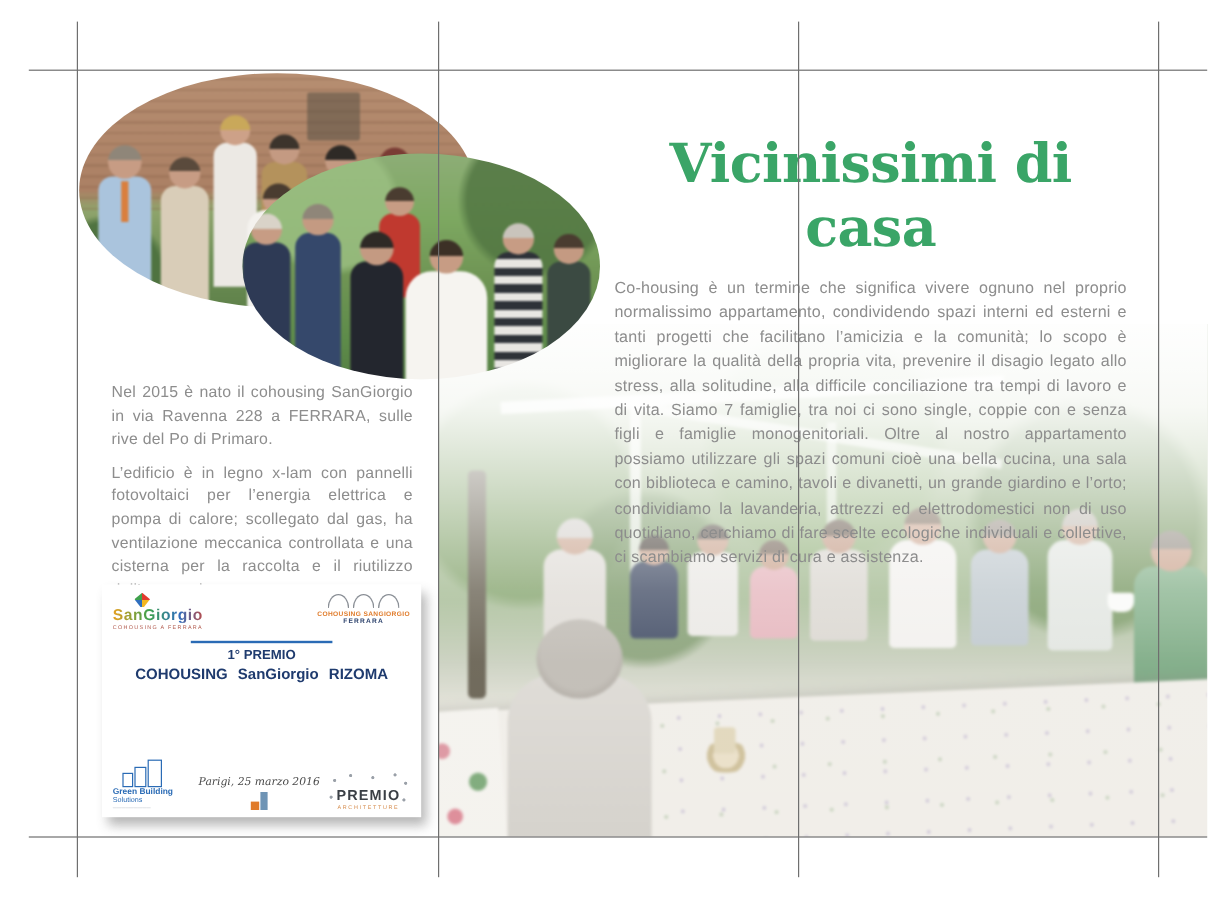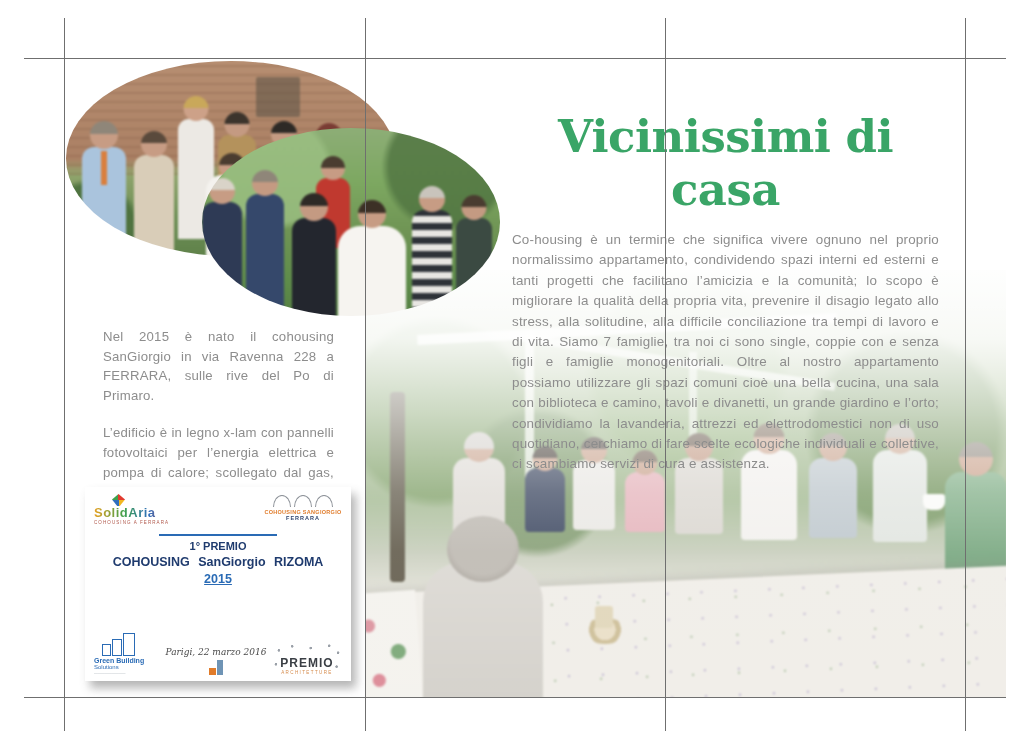--- a/index.html
+++ b/index.html
@@ -20,21 +20,21 @@
   
   .bigphoto{left:365px;top:270px;width:641px;height:427px;z-index:1;overflow:hidden;}
   .bigphoto .scene{position:absolute;inset:-8px;filter:blur(1.2px);}
   .bigphoto .fade{position:absolute;inset:0;z-index:4;
     background:linear-gradient(180deg,rgba(255,255,255,0.98) 0%,rgba(255,255,255,0.9) 16%,
       rgba(255,255,255,0.62) 34%,rgba(255,255,255,0.3) 52%,rgba(255,255,255,0.16) 66%,
       rgba(255,255,255,0.12) 100%);}
   
   .left-text{left:85px;top:309px;width:267px;z-index:4;color:#8d8d8d;
     font-size:13.2px;line-height:19.6px;text-align:justify;letter-spacing:0.2px;}
-  .left-text p{margin:18px;}
+  .left-text p{margin:8px;}
   .right-col{left:512px;top:110px;width:427px;z-index:5;}
   .right-title{margin:0 0 14px 0;text-align:center;font-family:"DejaVu Serif",serif;
     font-weight:bold;font-size:45px;letter-spacing:-0.5px;color:#3aa567;}
   .right-body{margin:0;color:#8d8d8d;font-size:13.4px;line-height:20.4px;
     text-align:justify;letter-spacing:0.2px;}
   
   .cert{left:85px;top:487px;width:266px;height:194px;background:#ffffff;z-index:4;
     box-shadow:5px 7px 9px rgba(90,90,90,0.45);font-family:"Liberation Sans",sans-serif;
     box-sizing:border-box;padding:7px 9px 6px 9px;}
   .cert-logos{display:flex;justify-content:space-between;align-items:flex-start;height:38px;}
@@ -230,52 +230,51 @@
 <div class="abs left-text">
   <p>Nel 2015 è nato il cohousing SanGiorgio in via Ravenna 228 a FERRARA, sulle rive del Po di Primaro.</p>
   <p>L’edificio è in legno x-lam con pannelli fotovoltaici per l’energia elettrica e pompa di calore; scollegato dal gas, ha ventilazione meccanica controllata e una cisterna per la raccolta e il riutilizzo dell’acqua piovana.</p>
   <p>Ha ottenuto un prestigioso riconoscimento, a livello europeo:</p>
 </div>
 
 <div class="abs cert">
   <div class="cert-logos">
     <div class="solidaria">
       <div class="balloon"></div>
-      <div class="solid-word">SolidAria</div>
+      <div class="solid-word">SanGiorgio</div>
       <div class="solid-sub">COHOUSING A FERRARA</div>
     </div>
     <div class="sglogo">
       <div class="sg-arcs">
           <b></b>
           <b></b>
           <b></b>
         </div>
       <div class="sg-line1">COHOUSING SANGIORGIO</div>
       <div class="sg-line2">FERRARA</div>
     </div>
   </div>
   <div class="cert-divider"></div>
   <div class="cert-rank">1° PREMIO</div>
   <div class="cert-recipient">COHOUSING SanGiorgio RIZOMA</div>
-  <div class="cert-year">2015</div>
   <div class="cert-bottom">
     <div class="gbs">
       <div class="gbs-icon">
         <b style="width:7px;height:10px;"></b>
           <b style="width:8px;height:15px;"></b>
           <b style="width:10px;height:21px;"></b>
       </div>
       <div class="gbs-l1">Green Building</div>
       <div class="gbs-l2">
         <span>Solutions</span>
       </div>
       <div class="gbs-l3">―――――――――</div>
     </div>
     <div class="cert-mid">
-      <div class="cert-date">Parigi, 22 marzo 2016</div>
+      <div class="cert-date">Parigi, 25 marzo 2016</div>
       <div class="nl-bars">
         <b style="width:7px;height:7px;background:#e07b2a;"></b>
         <b style="width:6px;height:15px;background:#6f94b5;"></b>
       </div>
     </div>
     <div class="rizoma">
       <div class="riz-net"></div>
       <div class="riz-l1">PREMIO</div>
       <div class="riz-l2">ARCHITETTURE</div>
     </div>

